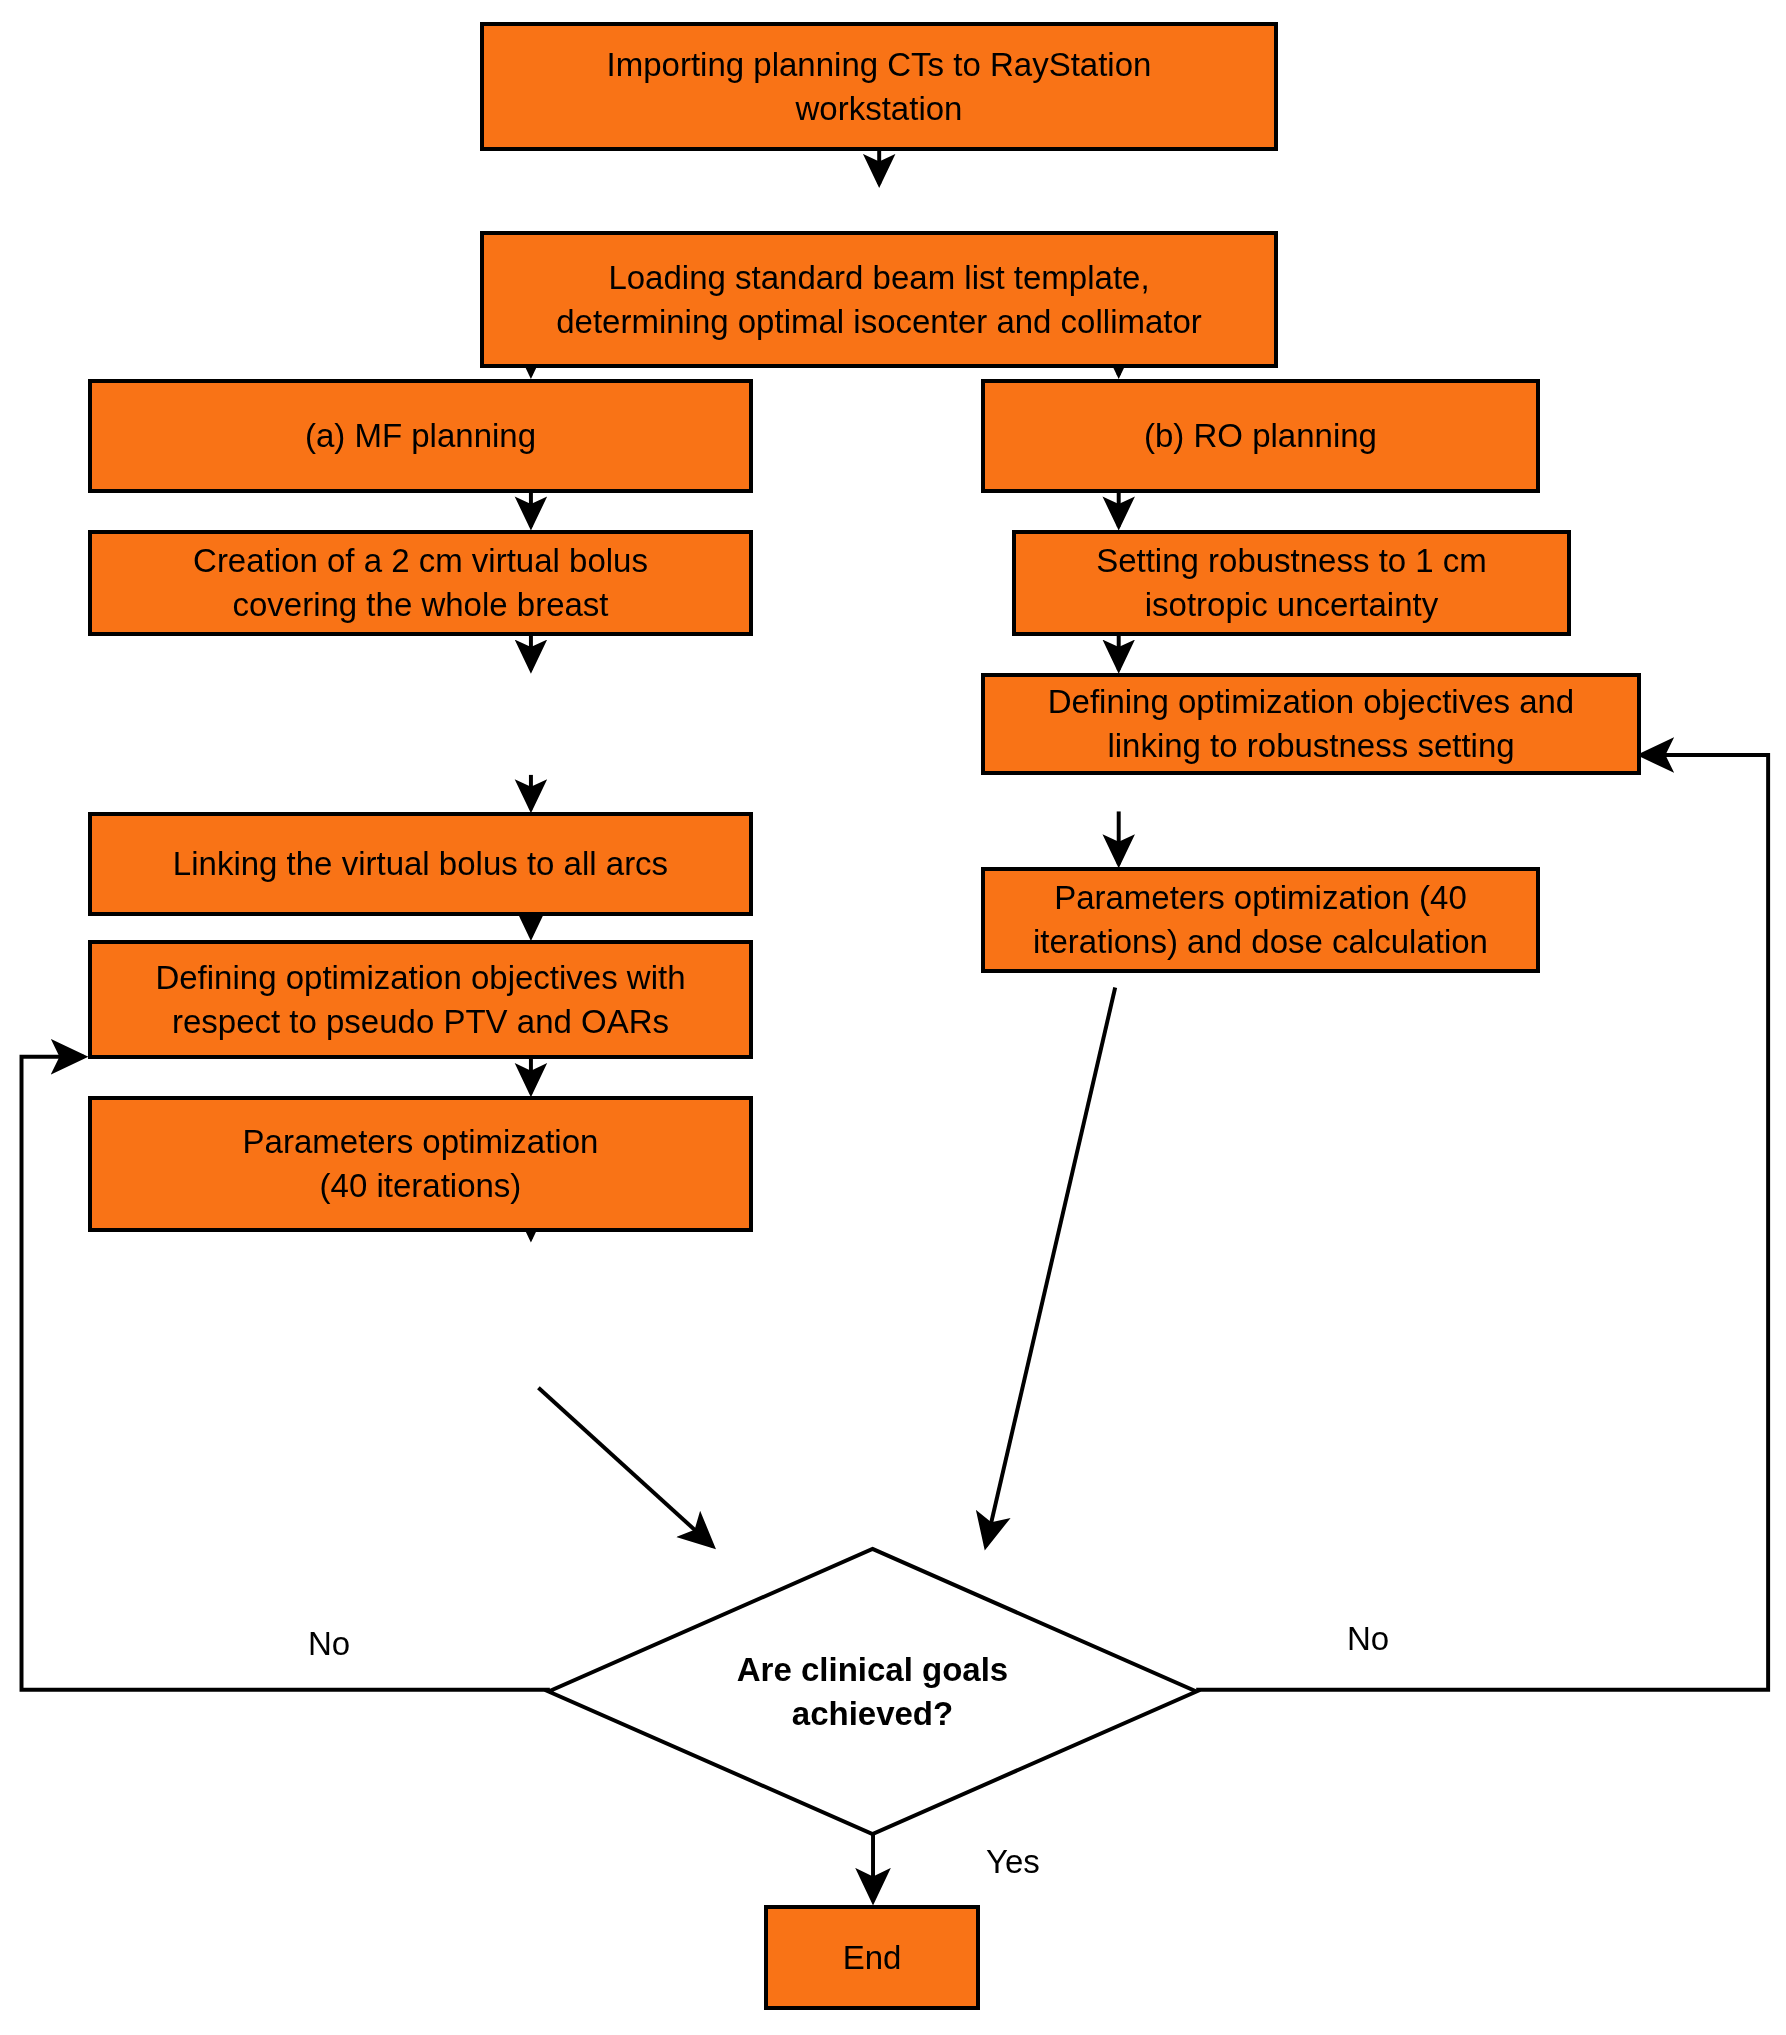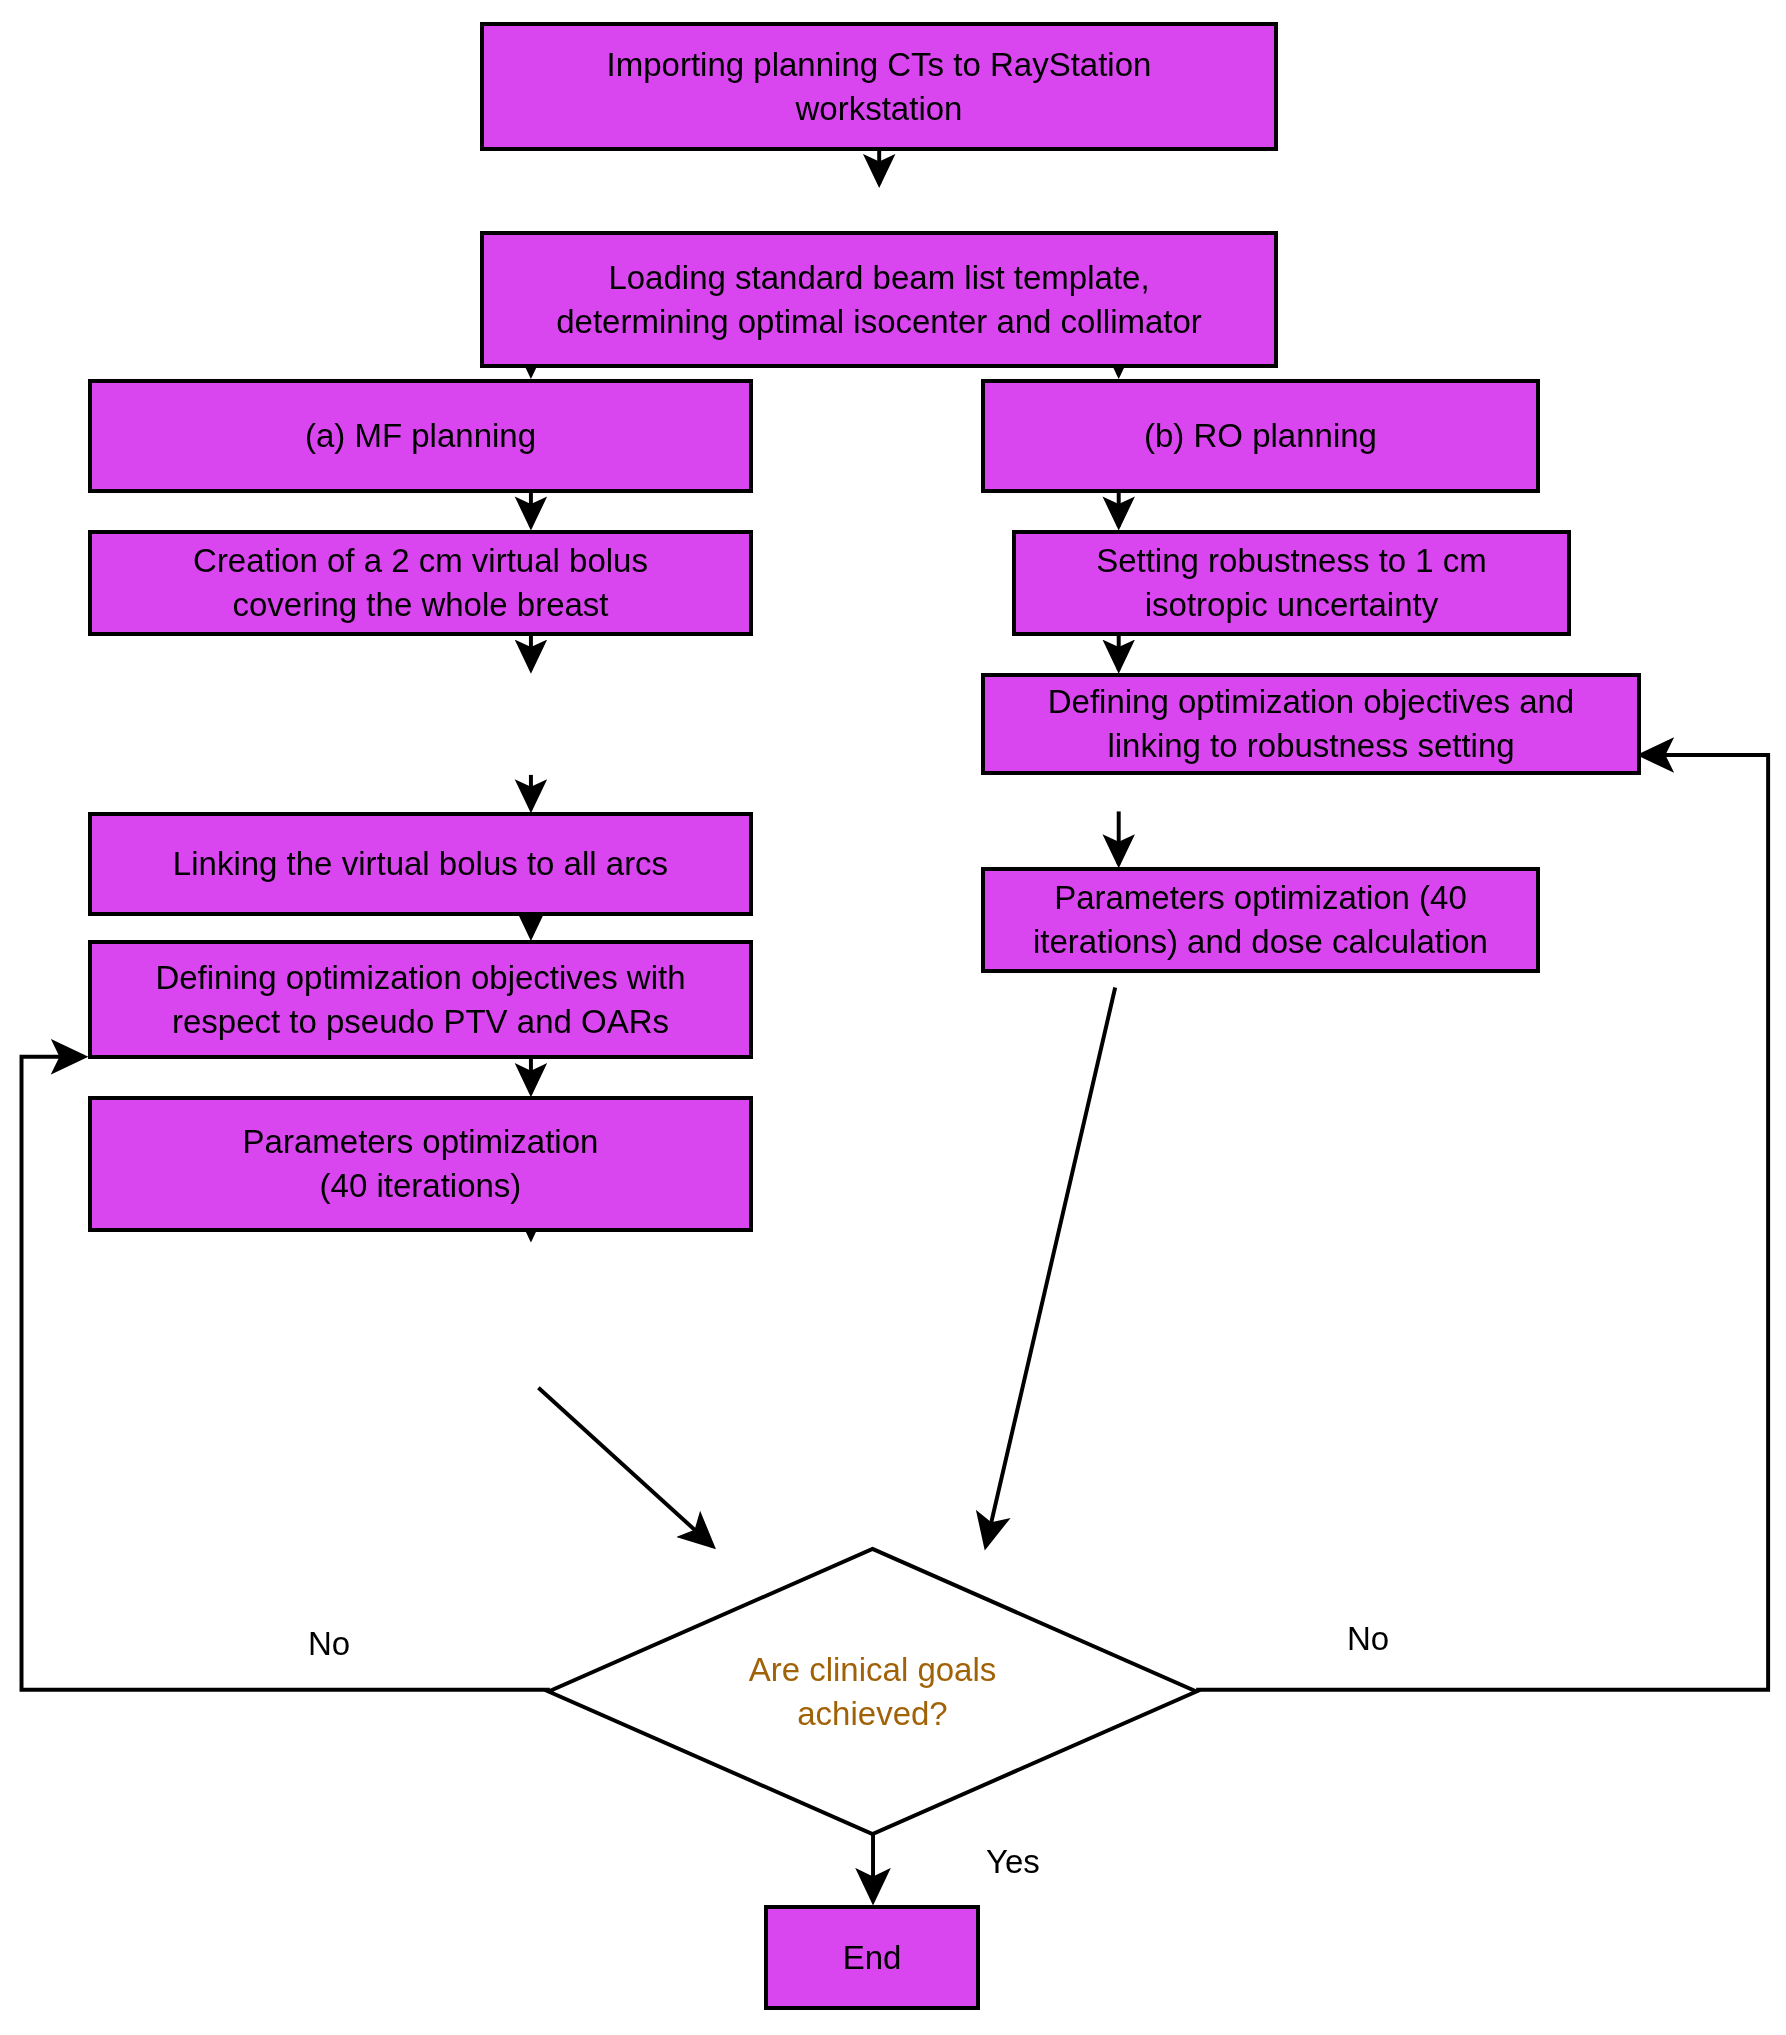--- a/index.html
+++ b/index.html
@@ -15,21 +15,21 @@
     position: relative;
     width: 1787px;
     height: 2035px;
     background: #ffffff;
     overflow: hidden;
   }
   .node {
     position: absolute;
     box-sizing: border-box;
     border: 4px solid #000000;
-    background: #d946ef;
+    background: #f97316;
     display: flex;
     align-items: center;
     justify-content: center;
     text-align: center;
     color: #000000;
     font-family: "Liberation Sans", sans-serif;
     font-size: 33px;
     line-height: 1.32;
     padding: 0 8px;
     z-index: 3;
@@ -48,23 +48,24 @@
     left: 0;
     top: 0;
     width: 100%;
     height: 100%;
     display: flex;
     align-items: center;
     justify-content: center;
     text-align: center;
     font-size: 33px;
     line-height: 1.32;
-    color: #a16207;
+    color: #000000;
     white-space: pre-line;
     pointer-events: none;
+    font-weight: bold;
   }
   .edge-label {
     position: absolute;
     font-size: 33px;
     color: #000000;
     z-index: 4;
     white-space: nowrap;
   }
   #wires {
     position: absolute;

